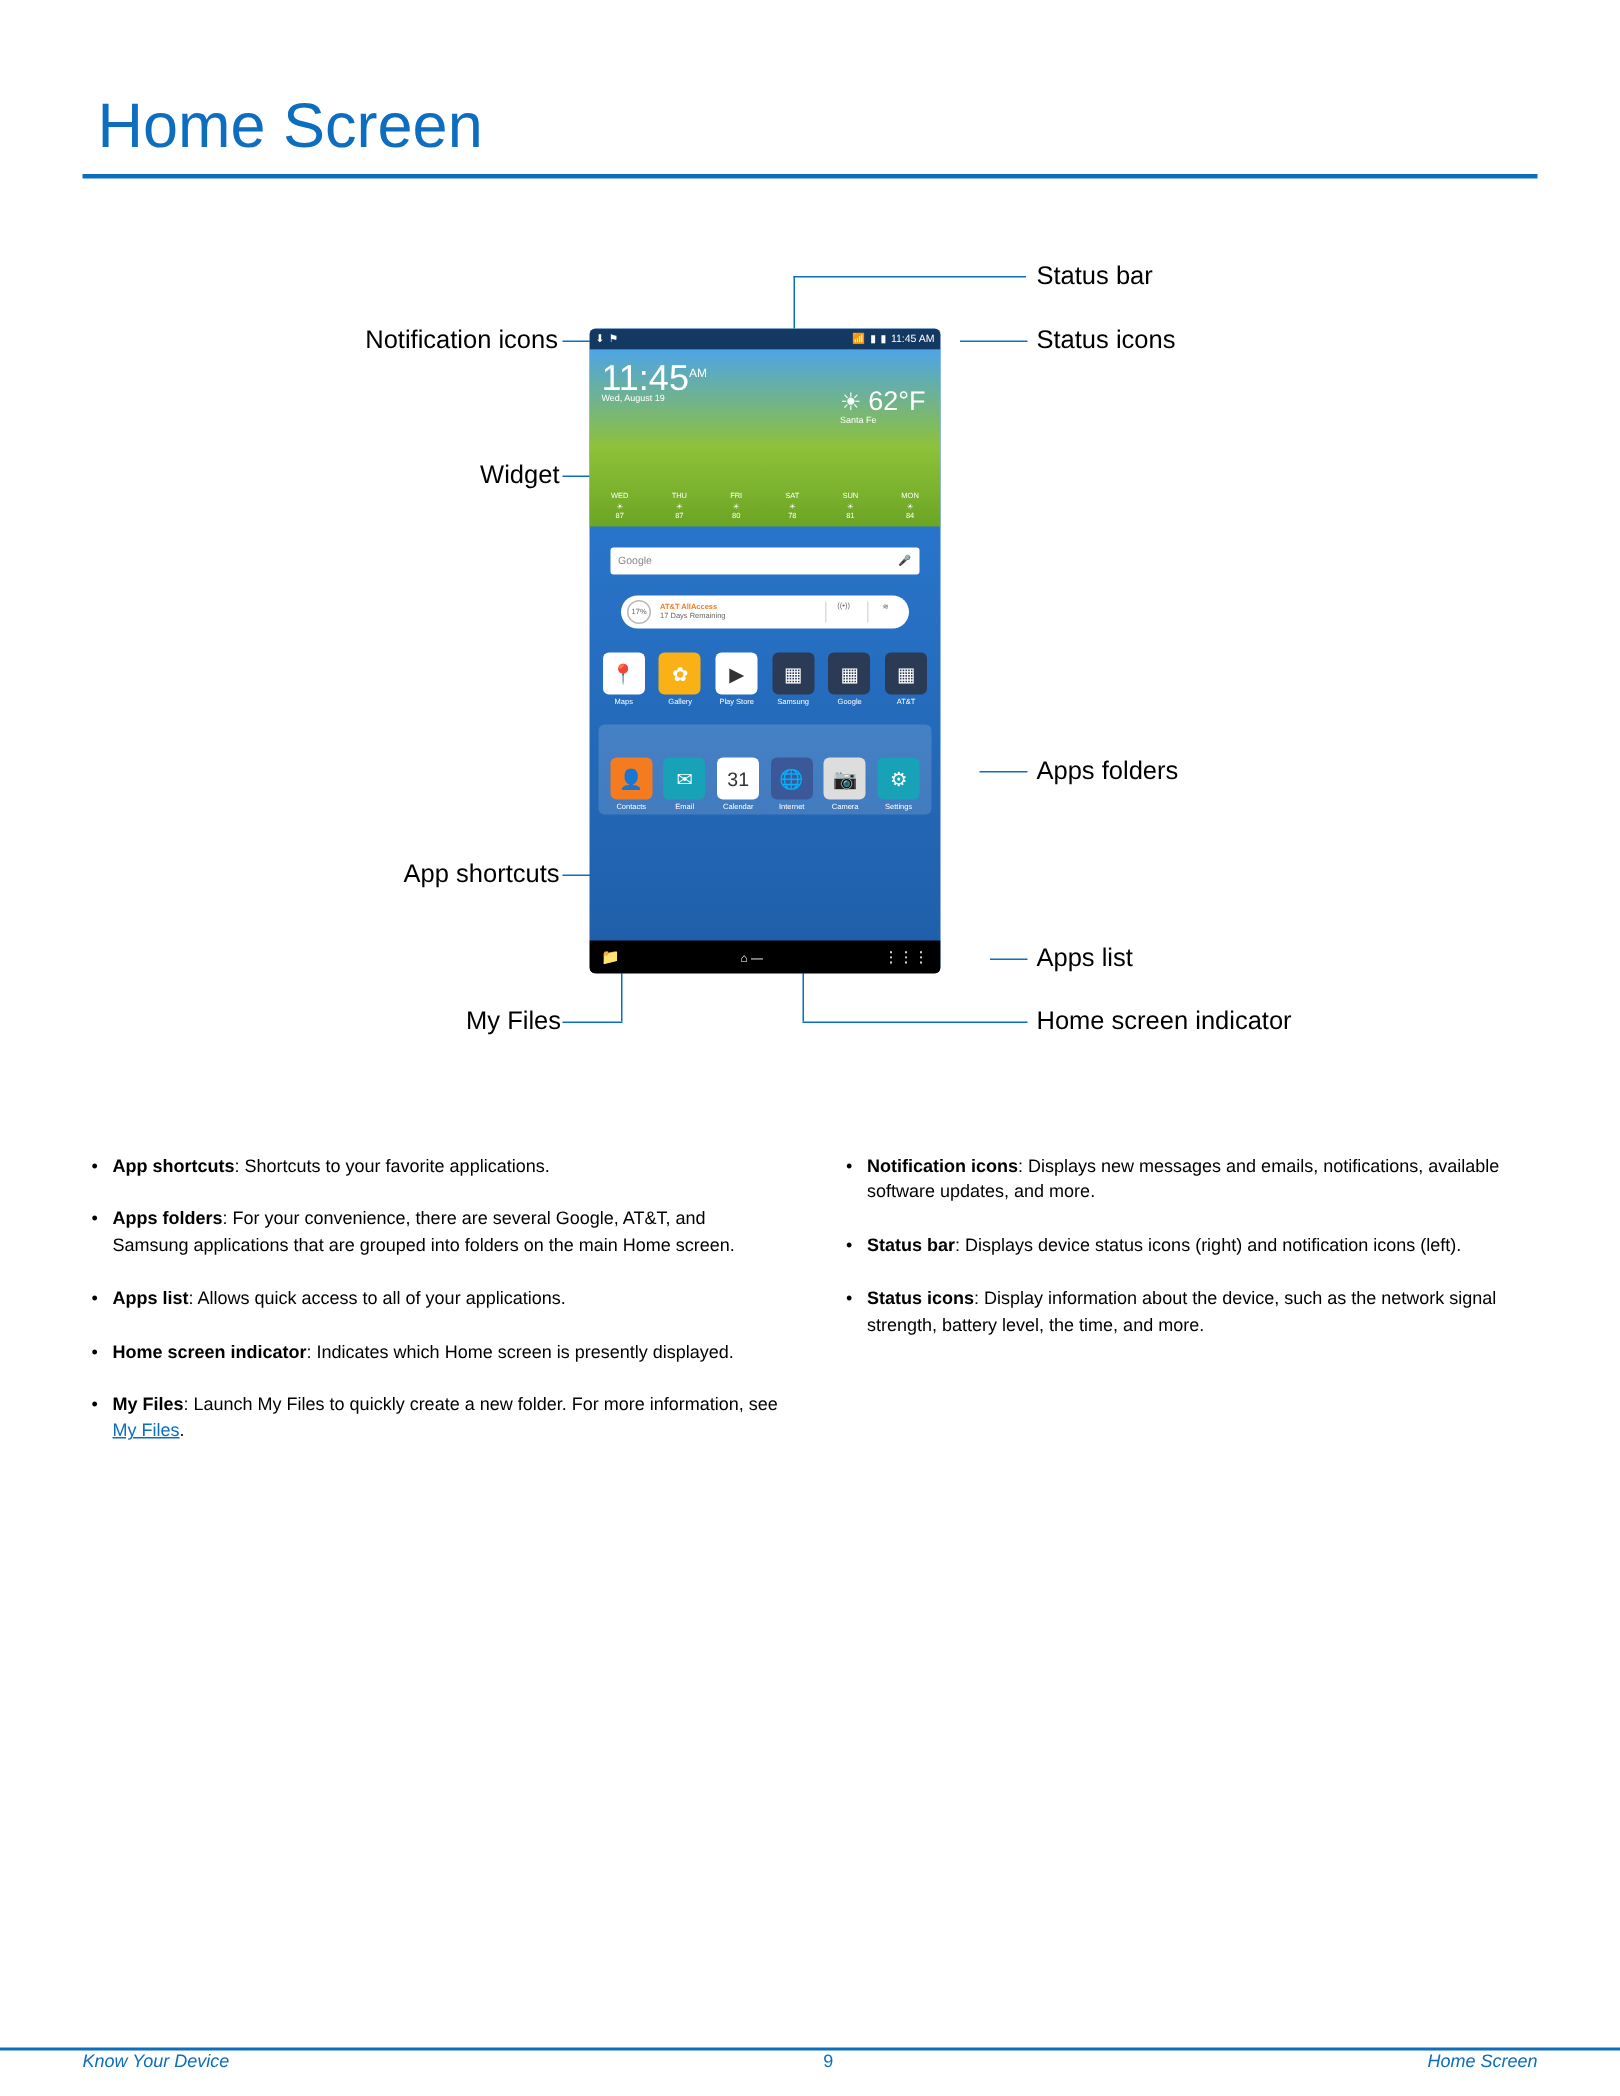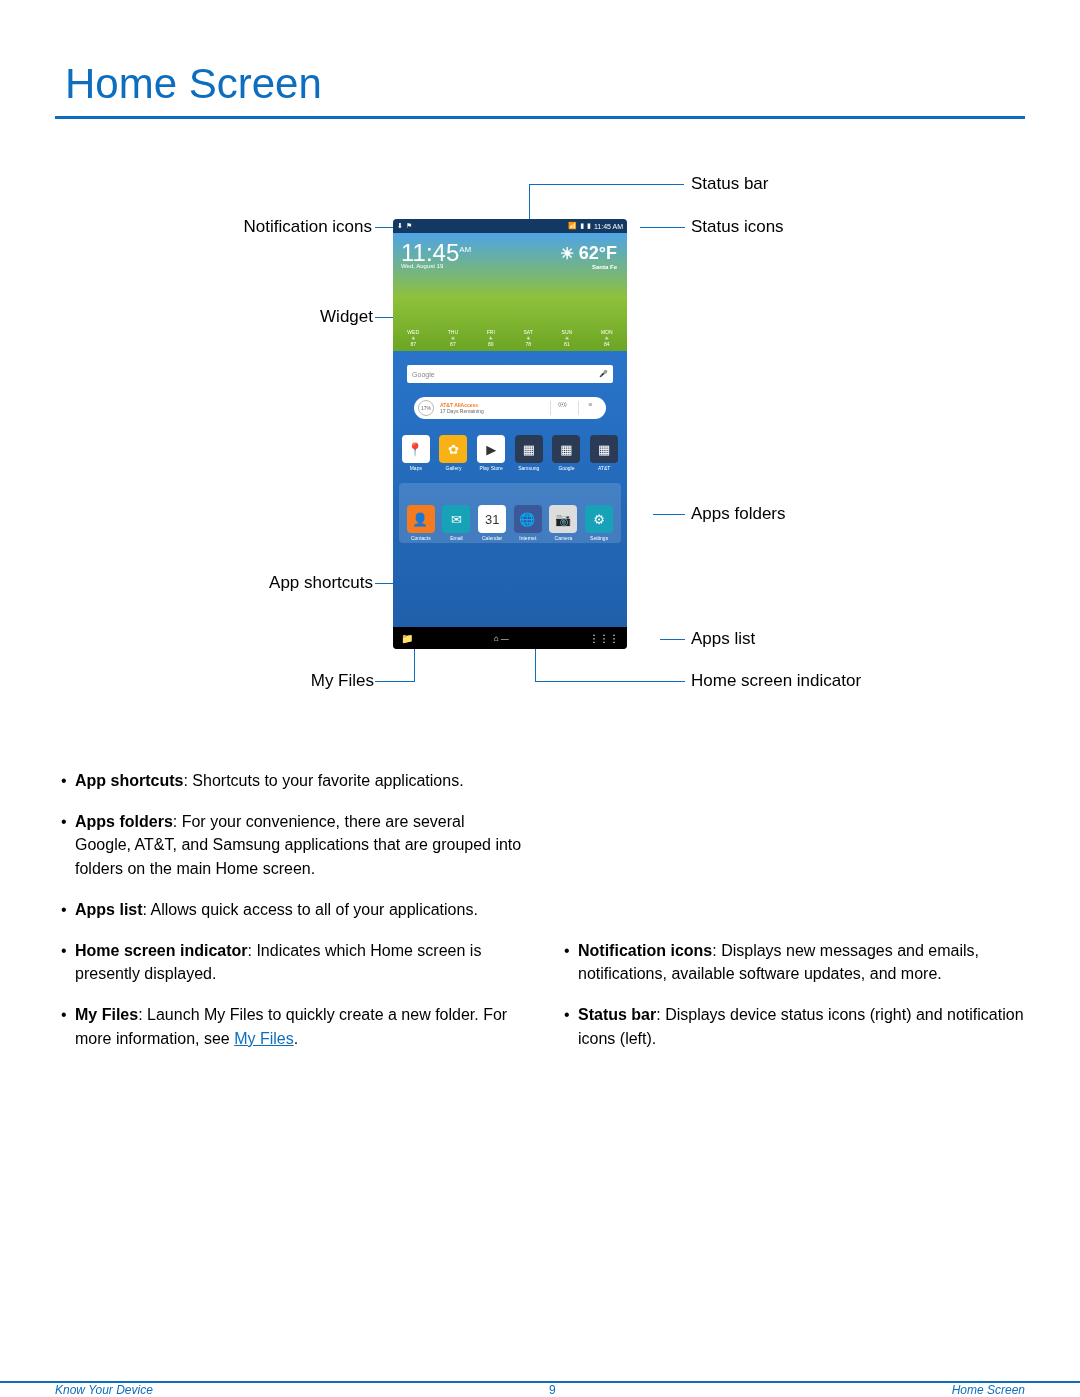--- a/index.html
+++ b/index.html
@@ -59,21 +59,21 @@
     color:#fff;
   }
   .clock {
     position:absolute;
     left:8px; top:6px;
     font-size:24px;
     font-weight:300;
   }
   .clock-am { font-size:8px; vertical-align:super; }
   .clock-date { font-size:6px; margin-top:-4px; }
-  .weather { position:absolute; right:10px; top:10px; text-align:right;font-weight:bold; }
+  .weather { position:absolute; right:10px; top:24px; text-align:left; }
   .weather-temp { font-size:18px; }
   .weather-loc { font-size:6px; }
   .forecast-row {
     position:absolute;
     bottom:4px; left:0; right:0;
     display:flex; justify-content:space-around;
     font-size:5px;
   }
   .forecast-row > div { text-align:center; }
   .search-bar {
@@ -159,35 +159,34 @@
     position:absolute;
     background:#0d6ebf;
   }
   .line-h { height:1px; }
   .line-v { width:1px; }
   
   .desc-cols {
     display:flex;
     gap:36px;
     margin-top:30px;
-    font-size:16px;
+    font-size:12px;
     line-height:1.45;
-    align-items:flex-end;
   }
   .desc-col { flex:1; }
   .desc-col ul { list-style:none; }
   .desc-col li { position:relative; padding-left:20px; margin-bottom:18px; }
   .desc-col li::before { content:"•"; position:absolute; left:6px; }
   .desc-col b { font-weight:bold; }
   .link { color:#0d6ebf; text-decoration:underline; }
   
   .footer {
     position:absolute;
     bottom:0; left:0; right:0;
-    height:16px;
+    height:32px;
     border-top:2px solid #0d6ebf;
     display:flex;
     justify-content:space-between;
     align-items:flex-start;
     padding:0 55px;
     font-size:12px;
     font-style:italic;
     color:#0d6ebf;
   }
   .footer .center { color:#0d6ebf; font-style:normal; }
@@ -373,20 +372,21 @@
           <li><b>Apps folders</b>: For your convenience, there are several Google, AT&amp;T, and Samsung applications that are grouped into folders on the main Home screen.</li>
           <li><b>Apps list</b>: Allows quick access to all of your applications.</li>
           <li><b>Home screen indicator</b>: Indicates which Home screen is presently displayed.</li>
           <li><b>My Files</b>: Launch My Files to quickly create a new folder. For more information, see <span class="link">My Files</span>.</li>
         </ul>
       </div>
     <div class="desc-col">
         <ul id="desc-right">
           <li><b>Notification icons</b>: Displays new messages and emails, notifications, available software updates, and more.</li>
           <li><b>Status bar</b>: Displays device status icons (right) and notification icons (left).</li>
+          <li><b>Status icons</b>: Display information about the device, such as the network signal strength, battery level, the time, and more.</li>
         </ul>
       </div>
   </div>
 </div>
 
 <div class="footer">
   <span>Know Your Device</span>
   <span class="center">9</span>
   <span>Home Screen</span>
 </div>

